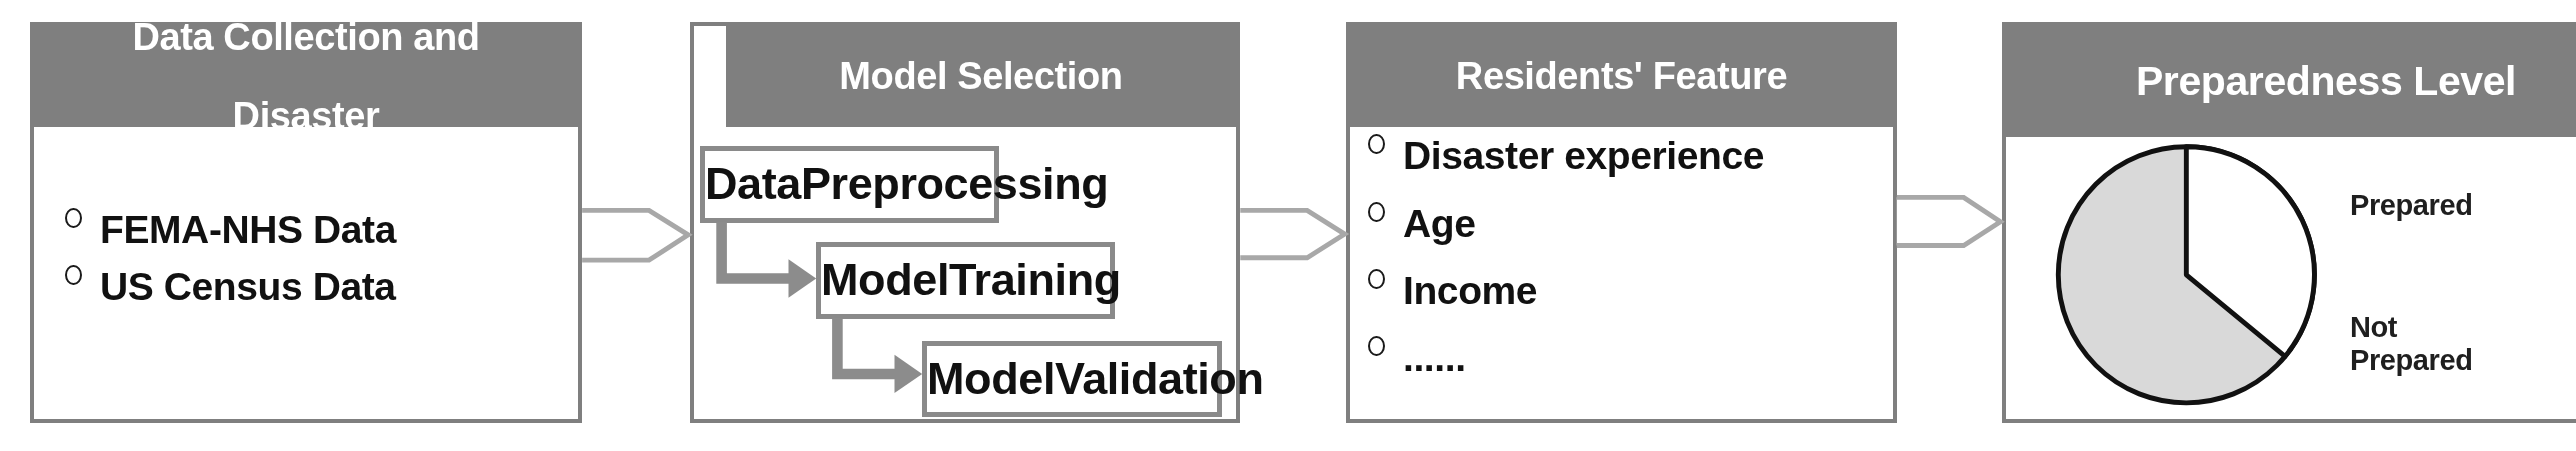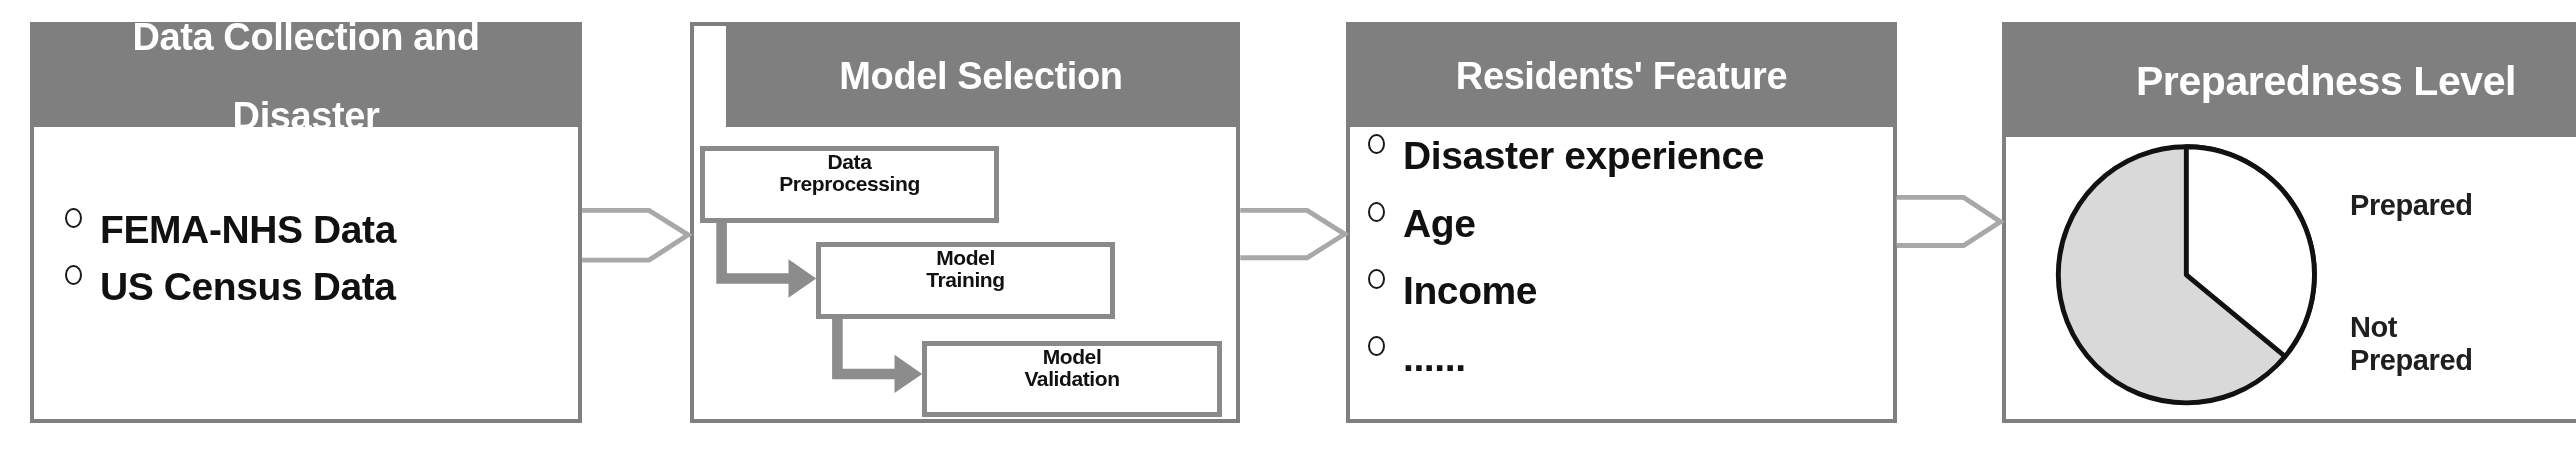--- a/index.html
+++ b/index.html
@@ -29,22 +29,22 @@
     color:var(--text-dark); font-weight:bold; font-size:39px; letter-spacing:-0.4px;
     white-space:nowrap;
   }
   .bullet-dot{
     box-sizing:border-box; width:17px; height:20.4px; border-radius:50%;
     border:2.4px solid #1a1a1a; background:#ffffff; margin-right:18px; flex:0 0 auto;
   }
   .step-box{
     position:absolute; box-sizing:border-box;
     border:5.7px solid var(--box-border-gray); background:#ffffff;
-    display:flex; flex-direction:column; align-items:center; justify-content:flex-start;
-    color:var(--text-dark); font-weight:bold; font-size:21px; line-height:1.03;
+    display:flex; flex-direction:row; align-items:center; justify-content:space-between;
+    color:var(--text-dark); font-weight:bold; font-size:45px; line-height:1.03;
     letter-spacing:-0.4px; text-align:center;
   }
   svg.overlay{ position:absolute; left:0; top:0; }
   .flow-arrow{ fill:#ffffff; stroke:var(--arrow-gray); stroke-width:6; stroke-linejoin:miter; }
   .connector{ fill:none; stroke:var(--connector-gray); stroke-width:13; }
   .connector-head{ fill:var(--connector-gray); stroke:none; }
   .pie-label{ position:absolute; color:var(--text-dark); white-space:nowrap; }
   .lbl-not{ font-size:47px; font-weight:400; }
   .lbl-pct{ font-size:42px; font-weight:400; line-height:1.36; }
   .legend-entry{ position:absolute; color:#1f1f1f; font-weight:bold; font-size:29px;

